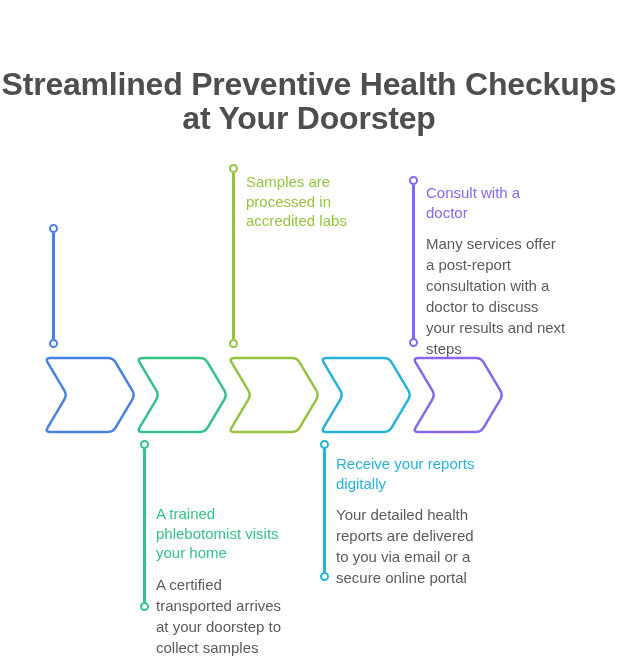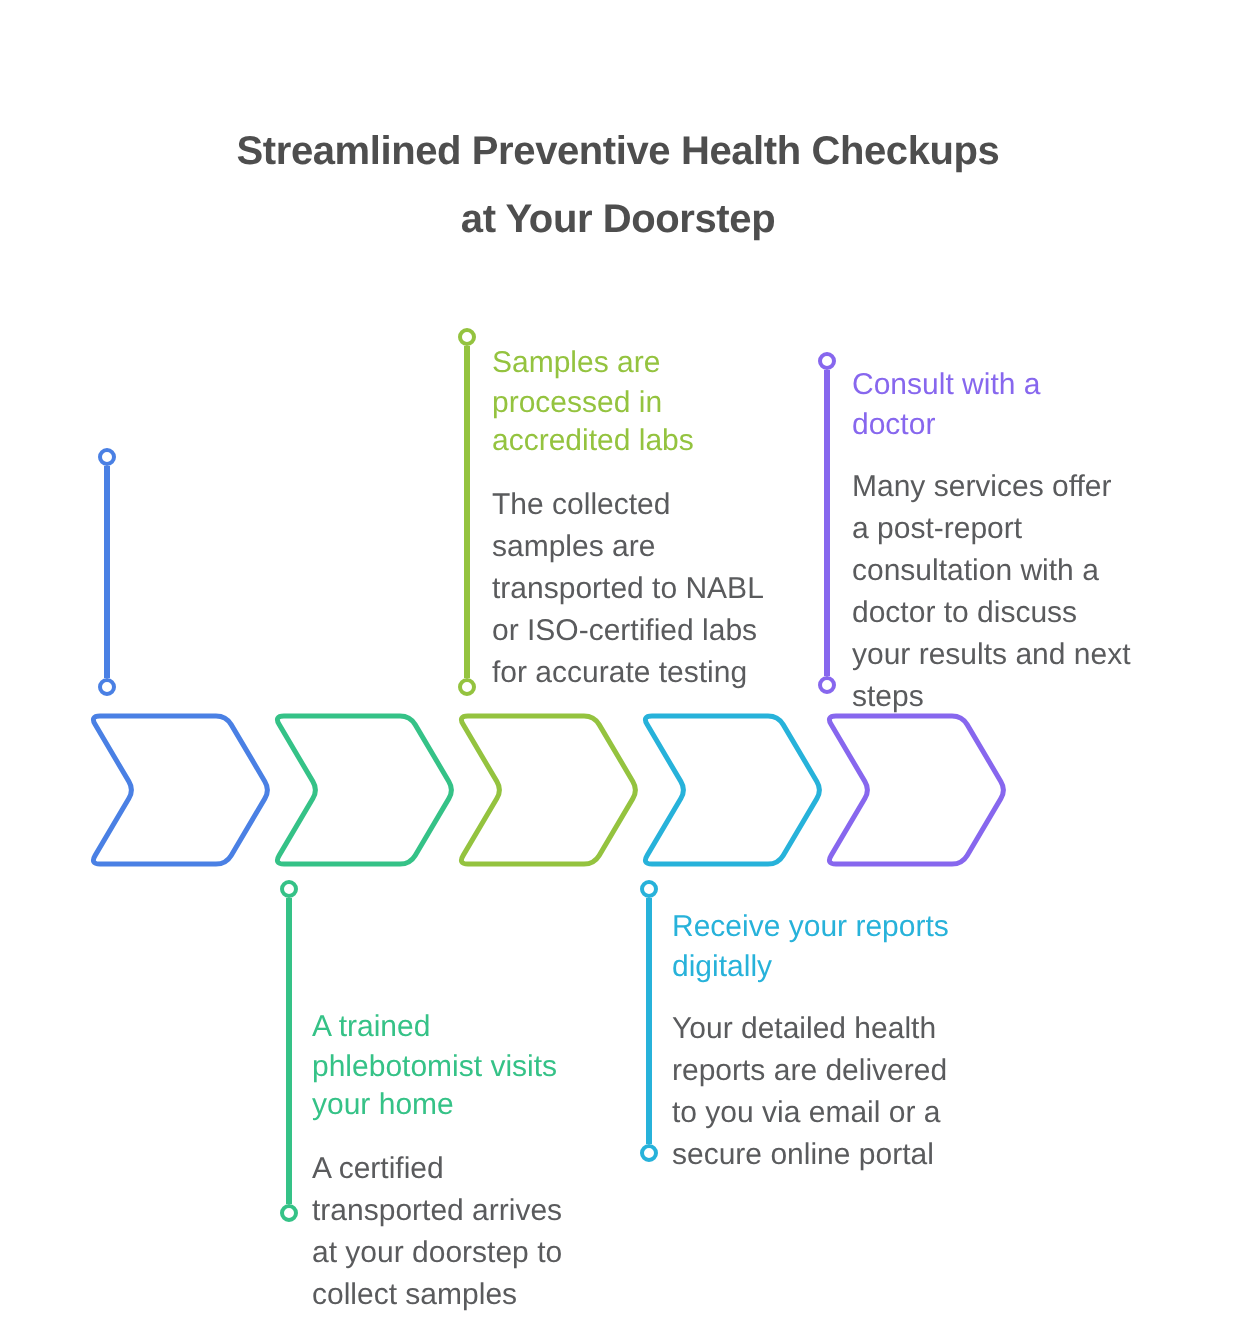--- a/index.html
+++ b/index.html
@@ -10,21 +10,21 @@
     background: #ffffff;
     font-family: "Liberation Sans", "DejaVu Sans", sans-serif;
     overflow: hidden;
   }
   .page-title {
     position: absolute;
     top: 46px;
     left: 0;
     width: 618px;
     text-align: center;
-    font-size: 20px;
+    font-size: 32px;
     line-height: 34px;
     font-weight: 700;
     color: #4e4e4e;
     white-space: pre-line;
     letter-spacing: -0.2px;
   }
   
   .step { position: absolute; }
   .connector {
     position: absolute;
@@ -127,25 +127,20 @@
   <div class="step s3" style="--c: #94c33f;">
     <div class="connector">
       <span class="dot"></span>
       <span class="cline"></span>
       <span class="dot"></span>
     </div>
     <div class="content">
       <h3 class="step-heading">Samples are
 processed in
 accredited labs</h3>
-      <p class="step-body">The collected
-samples are
-transported to NABL
-or ISO-certified labs
-for accurate testing</p>
     </div>
   </div>
 
   <div class="step s4" style="--c: #27b2da;">
     <div class="connector">
       <span class="dot"></span>
       <span class="cline"></span>
       <span class="dot"></span>
     </div>
     <div class="content">

